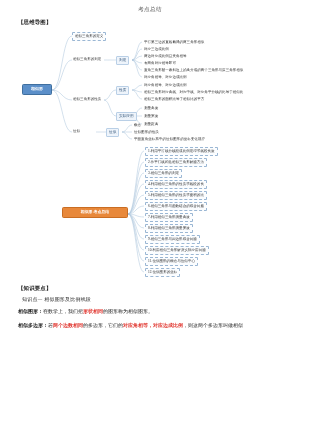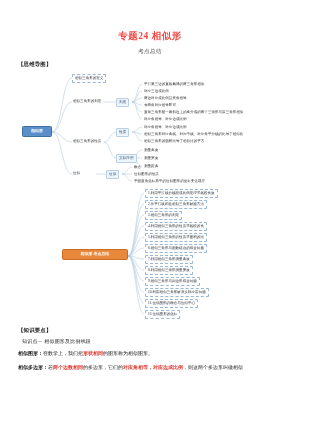--- a/index.html
+++ b/index.html
@@ -127,21 +127,20 @@
     text-align: justify;
   }
   .kp-term { font-weight: bold; color: #1a1a1a; }
   .hl { color: #e0352e; font-weight: bold; }
 </style>
 </head>
 <body>
 
 <div class="page">
 
-  <div class="doc-title">专题24   相似形</div>
   <div class="doc-subtitle">考点总结</div>
 
   <div class="section-head">【思维导图】</div>
 
   <div class="mindmap mm1">
     <svg viewBox="0 0 300 116" preserveAspectRatio="none">
       <g fill="none" stroke="#a9c3db" stroke-width="0.5">
 
         <path d="M52,62 C62,62 62,8 72,8"></path>
         <path d="M52,62 C62,62 62,32 72,32"></path>

